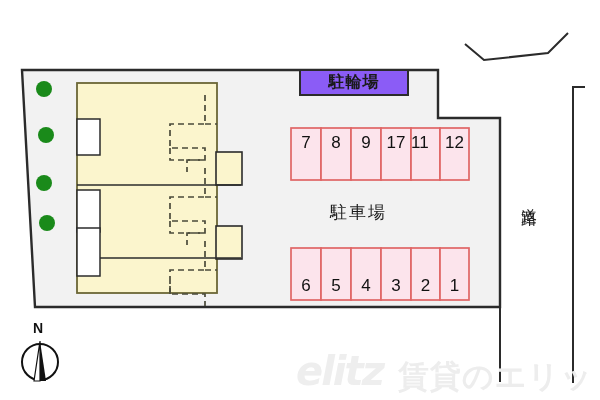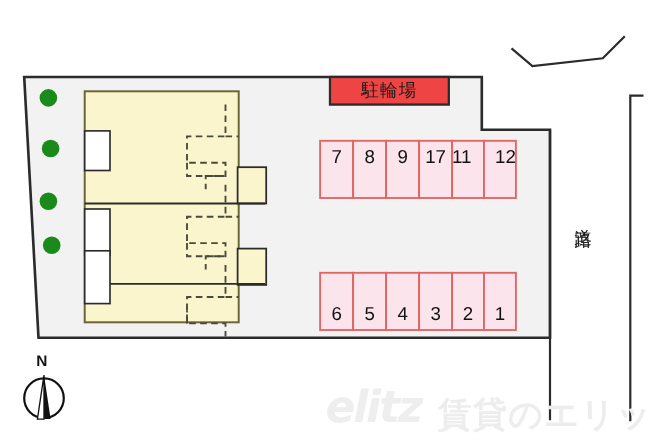--- a/index.html
+++ b/index.html
@@ -28,28 +28,28 @@
     color: #1a1a1a;
     white-space: nowrap;
   }
   
   #bicycle-parking-box {
     left: 299px;
     top: 69px;
     width: 110px;
     height: 27px;
     border: 2px solid #2b2b2b;
-    background: #ef4444;
+    background: #8b5cf6;
     box-sizing: border-box;
     display: flex;
     align-items: center;
     justify-content: center;
     font-size: 16px;
     letter-spacing: 1px;
-    font-weight: 400;
+    font-weight: 700;
   }
   
   #car-park-label {
     left: 330px;
     top: 201px;
     font-size: 17px;
     letter-spacing: 2px;
     font-weight: 500;
   }
   
@@ -180,31 +180,32 @@
       <circle cx="40" cy="362" r="18" fill="#ffffff" stroke="#111111" stroke-width="2"></circle>
 
       <polygon points="40,341 34,381 40,381" fill="#ffffff" stroke="#111111" stroke-width="1.2"></polygon>
       <polygon points="40,341 46,381 40,381" fill="#111111"></polygon>
     </g>
 
   </svg>
 
   <div class="lbl" id="bicycle-parking-box">駐輪場</div>
 
+  <div class="lbl" id="car-park-label">駐車場</div>
 
   <div class="lbl" id="road-label">道路</div>
 
   <div class="lbl" id="compass-label">N</div>
 
   <div class="stall-num" style="left:291px; top:133px; width:30px;">7</div>
   <div class="stall-num" style="left:321px; top:133px; width:30px;">8</div>
   <div class="stall-num" style="left:351px; top:133px; width:30px;">9</div>
   <div class="stall-num" style="left:381px; top:133px; width:30px;">17</div>
   <div class="stall-num" style="left:411px; top:133px; width:15px;">11</div>
-  <div class="stall-num" style="left:440px; top:133px; width:29px;text-align:right;">12</div>
+  <div class="stall-num" style="left:440px; top:133px; width:29px;">12</div>
 
   <div class="stall-num" style="left:291px; top:276px; width:30px;">6</div>
   <div class="stall-num" style="left:321px; top:276px; width:30px;">5</div>
   <div class="stall-num" style="left:351px; top:276px; width:30px;">4</div>
   <div class="stall-num" style="left:381px; top:276px; width:30px;">3</div>
   <div class="stall-num" style="left:411px; top:276px; width:29px;">2</div>
   <div class="stall-num" style="left:440px; top:276px; width:29px;">1</div>
 
   <div id="watermark">
     <div id="wm-elitz">elitz</div>

